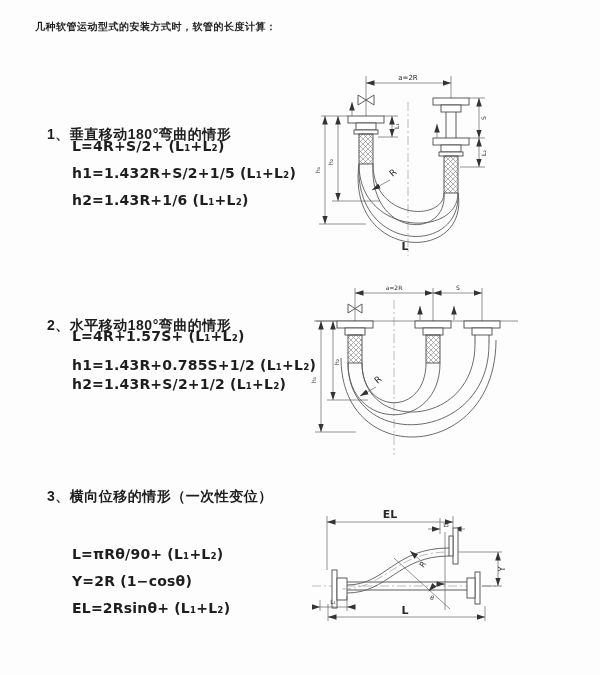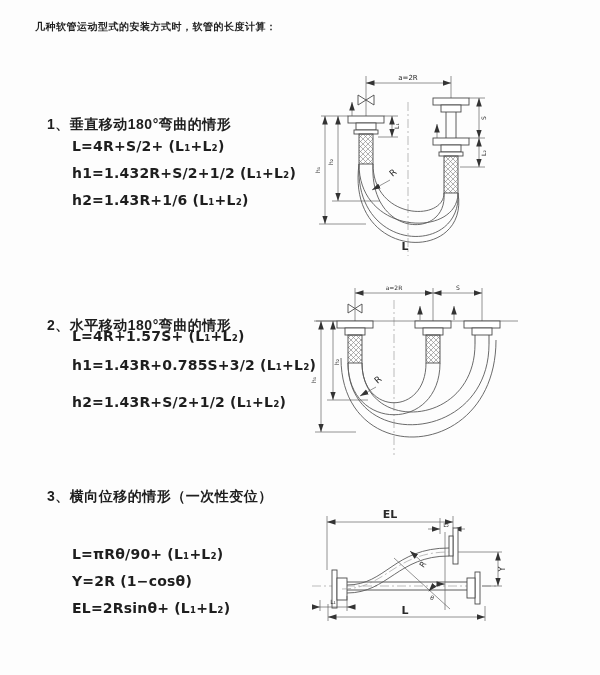--- a/index.html
+++ b/index.html
@@ -40,29 +40,29 @@
       <path d="M0,5 L5,0 M0,0 L5,5" stroke="#7f7f7f" stroke-width="0.6" fill="none"></path>
     </pattern>
     <marker id="ar" markerWidth="9" markerHeight="8" refX="8.5" refY="4" orient="auto-start-reverse" markerUnits="userSpaceOnUse">
       <path d="M0,1.2 L8.5,4 L0,6.8 Z" fill="#333"></path>
     </marker>
   </defs>
 </svg>
 
 <div class="page-title">几种软管运动型式的安装方式时，软管的长度计算：</div>
 
-<div class="section-heading" style="top:116px">1、垂直移动180°弯曲的情形</div>
+<div class="section-heading" style="top:126px">1、垂直移动180°弯曲的情形</div>
 <div class="formula" style="top:138px">L=4R+S/2+ (L₁+L₂)</div>
-<div class="formula" style="top:165px">h1=1.432R+S/2+1/2 (L₁+L₂)</div>
+<div class="formula" style="top:165px">h1=1.432R+S/2+1/5 (L₁+L₂)</div>
 <div class="formula" style="top:192px">h2=1.43R+1/6 (L₁+L₂)</div>
 
 <div class="section-heading" style="top:317px">2、水平移动180°弯曲的情形</div>
 <div class="formula" style="top:328px">L=4R+1.57S+ (L₁+L₂)</div>
-<div class="formula" style="top:357px">h1=1.43R+0.785S+3/2 (L₁+L₂)</div>
-<div class="formula" style="top:394px">h2=1.43R+S/2+1/2 (L₁+L₂)</div>
+<div class="formula" style="top:357px">h1=1.43R+0.785S+1/2 (L₁+L₂)</div>
+<div class="formula" style="top:376px">h2=1.43R+S/2+1/2 (L₁+L₂)</div>
 
 <div class="section-heading" style="top:488px">3、横向位移的情形（一次性变位）</div>
 <div class="formula" style="top:546px">L=πRθ/90+ (L₁+L₂)</div>
 <div class="formula" style="top:573px">Y=2R (1−cosθ)</div>
 <div class="formula" style="top:600px">EL=2Rsinθ+ (L₁+L₂)</div>
 
 <svg class="diagram" style="left:308px;top:64px" width="292" height="198" viewBox="0 0 292 198">
   <g>
     <line class="cl" x1="100" y1="38" x2="100" y2="192"></line>
   </g>

